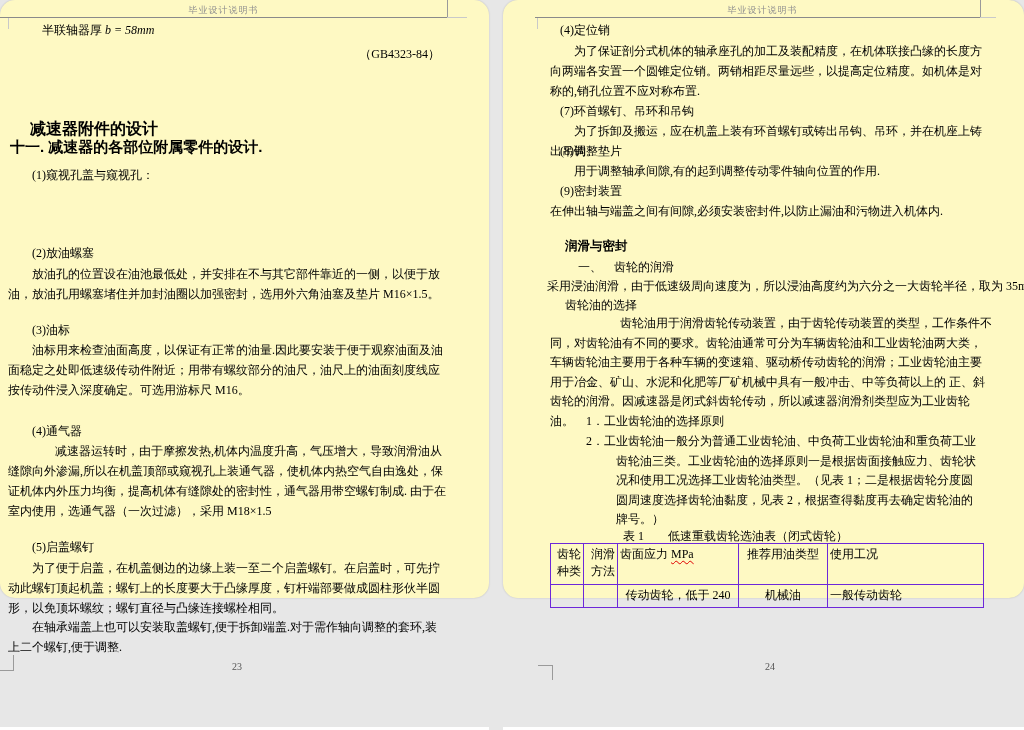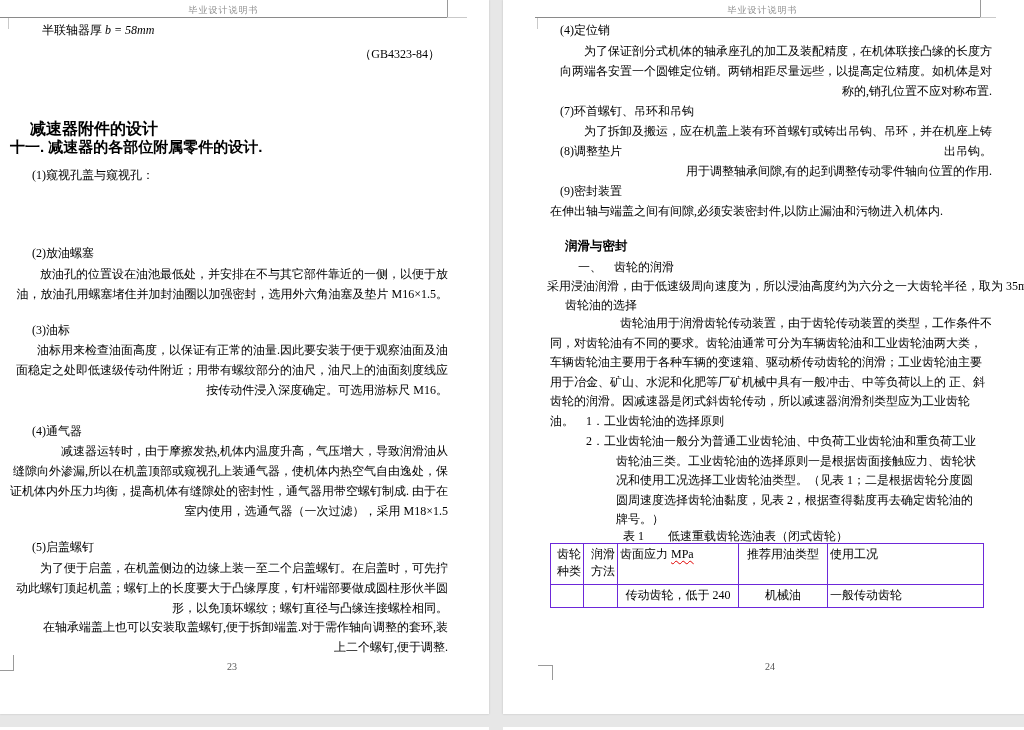--- a/index.html
+++ b/index.html
@@ -3,43 +3,44 @@
 <meta charset="utf-8">
 <style>
   html,body{margin:0;padding:0;}
   body{
     width:1024px;height:730px;overflow:hidden;position:relative;
     background:#e7e7e7;
     font-family:"Liberation Serif","DejaVu Serif",serif;
     color:#000;
   }
   .page{
-    position:absolute;top:0;height:714px;background:#ffffff;
+    position:absolute;top:0;height:598px;background:#fef9c3;
     box-shadow:0 0 2px rgba(0,0,0,0.18);
+    border-radius:15px;
   }
   .page-left{left:0;width:489px;}
   .page-right{left:503px;width:521px;}
   .next-sliver{position:absolute;top:727px;height:3px;background:#fff;}
   .ns-left{left:0;width:489px;}
   .ns-right{left:503px;width:521px;}
 
   .hdr-title{
     position:absolute;top:4px;font-size:9px;color:#8f8f8f;
     letter-spacing:1px;text-align:center;
   }
   .hdr-rule{position:absolute;top:17px;height:1px;background:#8a8a8a;}
   .hdr-rule-light{position:absolute;top:17px;height:1px;background:#c9c9c9;}
   .vtick{position:absolute;width:1px;background:#9a9a9a;}
   .htick{position:absolute;height:1px;background:#9a9a9a;}
 
   .para{
     position:absolute;font-size:12px;line-height:20px;
     letter-spacing:0px;
   }
-  .body-block{width:440px;text-indent:24px;text-align:right;}
+  .body-block{width:440px;text-indent:24px;}
   .b{font-weight:bold;font-family:"Liberation Sans","DejaVu Sans",sans-serif;}
   .h-large{font-size:15px;font-weight:bold;font-family:"Liberation Sans","DejaVu Sans",sans-serif;}
   .pgnum{position:absolute;font-size:10px;color:#555;text-align:center;}
   .formula{font-style:italic;}
   .nowrap{white-space:nowrap;}
 
   table.oiltbl{
     position:absolute;border-collapse:collapse;table-layout:fixed;
     font-size:12px;
   }
@@ -82,21 +83,21 @@
   <div class="para" style="top:320px;left:32px;">(3)油标</div>
   <div class="para body-block" style="top:340px;left:8px;">油标用来检查油面高度，以保证有正常的油量.因此要安装于便于观察油面及油面稳定之处即低速级传动件附近；用带有螺纹部分的油尺，油尺上的油面刻度线应按传动件浸入深度确定。可选用游标尺 M16。</div>
 
   <div class="para" style="top:421px;left:32px;">(4)通气器</div>
   <div class="para body-block" style="top:441px;left:8px;text-indent:47px;">减速器运转时，由于摩擦发热,机体内温度升高，气压增大，导致润滑油从缝隙向外渗漏,所以在机盖顶部或窥视孔上装通气器，使机体内热空气自由逸处，保证机体内外压力均衡，提高机体有缝隙处的密封性，通气器用带空螺钉制成. 由于在室内使用，选通气器（一次过滤），采用 M18×1.5</div>
 
   <div class="para" style="top:537px;left:32px;">(5)启盖螺钉</div>
   <div class="para body-block" style="top:558px;left:8px;">为了便于启盖，在机盖侧边的边缘上装一至二个启盖螺钉。在启盖时，可先拧动此螺钉顶起机盖；螺钉上的长度要大于凸缘厚度，钉杆端部要做成圆柱形伙半圆形，以免顶坏螺纹；螺钉直径与凸缘连接螺栓相同。</div>
   <div class="para body-block" style="top:617px;left:8px;">在轴承端盖上也可以安装取盖螺钉,便于拆卸端盖.对于需作轴向调整的套环,装上二个螺钉,便于调整.</div>
 
-  <div class="pgnum" style="top:661px;left:16px;width:432px;">23</div>
+  <div class="pgnum" style="top:661px;left:0;width:432px;padding-left:21px;">23</div>
   <div class="htick" style="left:0;top:670px;width:13px;"></div>
   <div class="vtick" style="left:13px;top:655px;height:16px;"></div>
 </div>
 
 <div class="page page-right">
 
   <div class="hdr-title" style="left:32px;width:455px;">毕业设计说明书</div>
   <div class="hdr-rule" style="left:32px;width:445px;"></div>
   <div class="hdr-rule-light" style="left:477px;width:16px;"></div>
   <div class="vtick" style="left:477px;top:0;height:17px;"></div>

